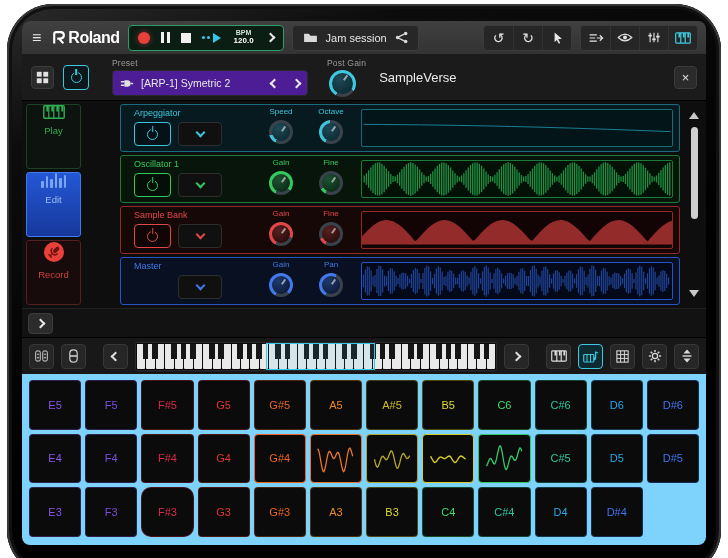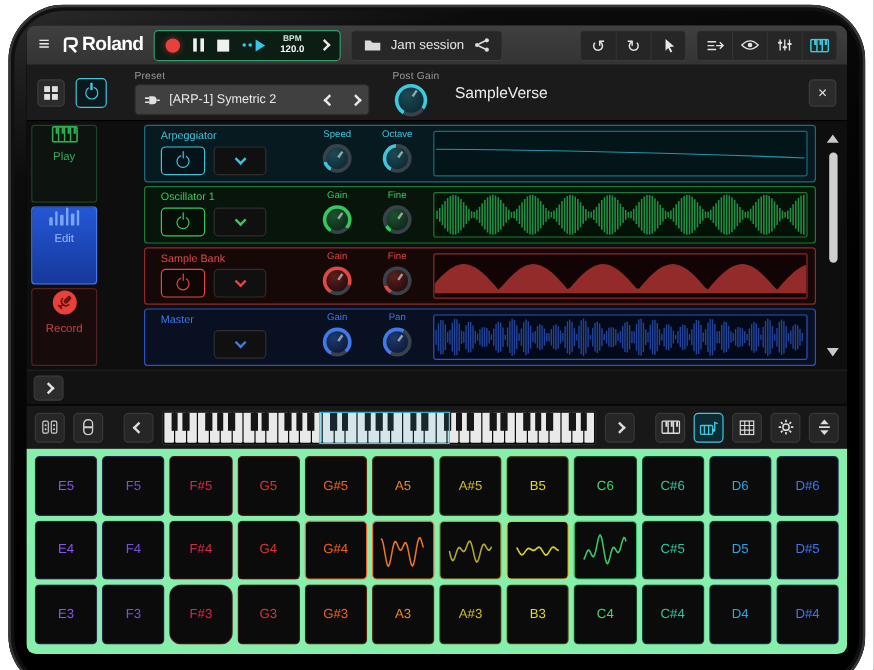--- a/index.html
+++ b/index.html
@@ -52,21 +52,21 @@
   .pwr{position:relative;width:11px;height:11px;border:1.6px solid var(--pc,#3ec9de);
     border-radius:50%;display:inline-block;}
   .pwr::before{content:"";position:absolute;top:-3px;left:50%;transform:translateX(-50%);
     width:4px;height:4px;background:var(--pbg,#101418);}
   .pwr::after{content:"";position:absolute;top:-3.5px;left:50%;transform:translateX(-50%);
     width:1.6px;height:6px;background:var(--pc,#3ec9de);}
   .pwr-main{width:26px;height:25px;background:#0d181c;border:1px solid #3ec9de;border-radius:4px;
     display:flex;align-items:center;justify-content:center;--pbg:#0d181c;padding:0;}
   .labeled{display:flex;flex-direction:column;justify-content:flex-end;gap:2px;}
   .tiny-label{font-size:8.5px;color:#9a9a9a;letter-spacing:.2px;}
-  .preset-field{display:flex;align-items:center;gap:7px;width:196px;height:24px;background:#404040;
+  .preset-field{display:flex;align-items:center;gap:7px;width:196px;height:24px;background:#4c1d95;
     border:1px solid #2a2a2a;border-radius:4px;padding:12px 7px;color:#e8e8e8;font-size:10.5px;}
   .preset-field .grow{flex:1;}
   .knob{width:24px;height:24px;border-radius:50%;position:relative;flex:0 0 auto;
     background:conic-gradient(from 210deg,var(--c,#3ec9de) 0 var(--arc,72%),#39424a var(--arc,72%) 100%);}
   .knob::after{content:"";position:absolute;inset:3px;border-radius:50%;z-index:1;
     background:radial-gradient(circle at 35% 30%,var(--ki1,#2c3a40),var(--ki2,#0d1b20));}
   .knob::before{content:"";position:absolute;left:50%;top:4.5px;width:2px;height:6px;z-index:2;
     background:rgba(255,255,255,.55);transform-origin:50% 7.5px;transform:translateX(-50%) rotate(35deg);}
   .knob.big{width:27px;height:27px;}
   .plugin-name{color:#ececec;font-size:13px;margin-left:4px;}
@@ -118,21 +118,21 @@
     display:flex;align-items:center;justify-content:center;color:#dcdcdc;padding:0;flex:0 0 auto;}
   .kb-btn.active{background:#0d2b33;border:1px solid #3ec9de;color:#3ec9de;}
   .kb-strip{position:relative;flex:1;height:29px;background:#0a0a0a;border:1px solid #2a2a2a;
     border-radius:2px;display:flex;gap:1px;padding:1px;overflow:hidden;}
   .wkey{flex:1;background:#e9e9e9;border-radius:0 0 1px 1px;}
   .bkey{position:absolute;top:1px;height:58%;width:1.55%;background:#161616;z-index:2;}
   .kb-sel{position:absolute;left:36%;width:30.5%;top:0;bottom:0;border:1px solid #35c7e8;
     background:rgba(53,199,232,.10);z-index:3;}
   .kb-gap{width:3px;}
   
-  .pad-grid{flex:1;background:#86efac;display:grid;grid-template-columns:repeat(12,1fr);
+  .pad-grid{flex:1;background:#7dd3fc;display:grid;grid-template-columns:repeat(12,1fr);
     grid-auto-rows:1fr;gap:4px;padding:6px 7px 8px 7px;}
   .pad{background:#0b0b0b;border:1px solid;border-radius:4px;display:flex;align-items:center;
     justify-content:center;font-size:11px;font-weight:500;overflow:hidden;}
   .pad svg{width:78%;height:82%;}
   .icon-svg{display:block;}
 </style>
 </head>
 <body>
 
 <div class="device">
@@ -568,21 +568,20 @@
         </div>
         <div class="pad" style="border-color: rgba(44, 199, 157, 0.3); color: rgb(44, 199, 157);">C#5</div>
         <div class="pad" style="border-color: rgba(43, 167, 232, 0.3); color: rgb(43, 167, 232);">D5</div>
         <div class="pad" style="border-color: rgba(63, 116, 242, 0.3); color: rgb(63, 116, 242);">D#5</div>
         <div class="pad" style="border-color: rgba(138, 85, 232, 0.3); color: rgb(138, 85, 232);">E3</div>
         <div class="pad" style="border-color: rgba(123, 79, 224, 0.3); color: rgb(123, 79, 224);">F3</div>
         <div class="pad" style="border-color: rgba(217, 41, 74, 0.3); color: rgb(217, 41, 74); border-radius: 10px;">F#3</div>
         <div class="pad" style="border-color: rgba(226, 51, 51, 0.3); color: rgb(226, 51, 51);">G3</div>
         <div class="pad" style="border-color: rgba(239, 99, 34, 0.3); color: rgb(239, 99, 34);">G#3</div>
         <div class="pad" style="border-color: rgba(240, 138, 31, 0.3); color: rgb(240, 138, 31);">A3</div>
-        <div class="pad" style="border-color: rgba(205, 189, 42, 0.3); color: rgb(205, 189, 42);">A#3</div>
         <div class="pad" style="border-color: rgba(227, 218, 37, 0.3); color: rgb(227, 218, 37);">B3</div>
         <div class="pad" style="border-color: rgba(62, 220, 116, 0.3); color: rgb(62, 220, 116);">C4</div>
         <div class="pad" style="border-color: rgba(44, 199, 157, 0.3); color: rgb(44, 199, 157);">C#4</div>
         <div class="pad" style="border-color: rgba(43, 167, 232, 0.3); color: rgb(43, 167, 232);">D4</div>
         <div class="pad" style="border-color: rgba(63, 116, 242, 0.3); color: rgb(63, 116, 242);">D#4</div>
       </div>
 
 </div>
 </div>
 

